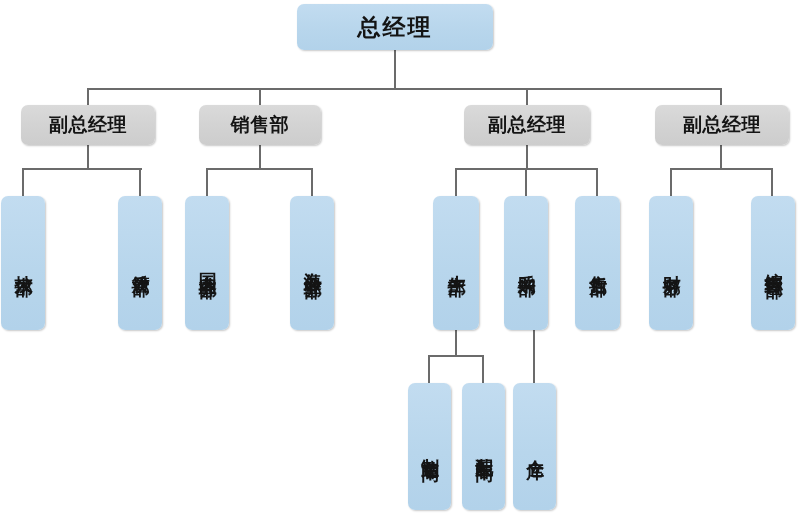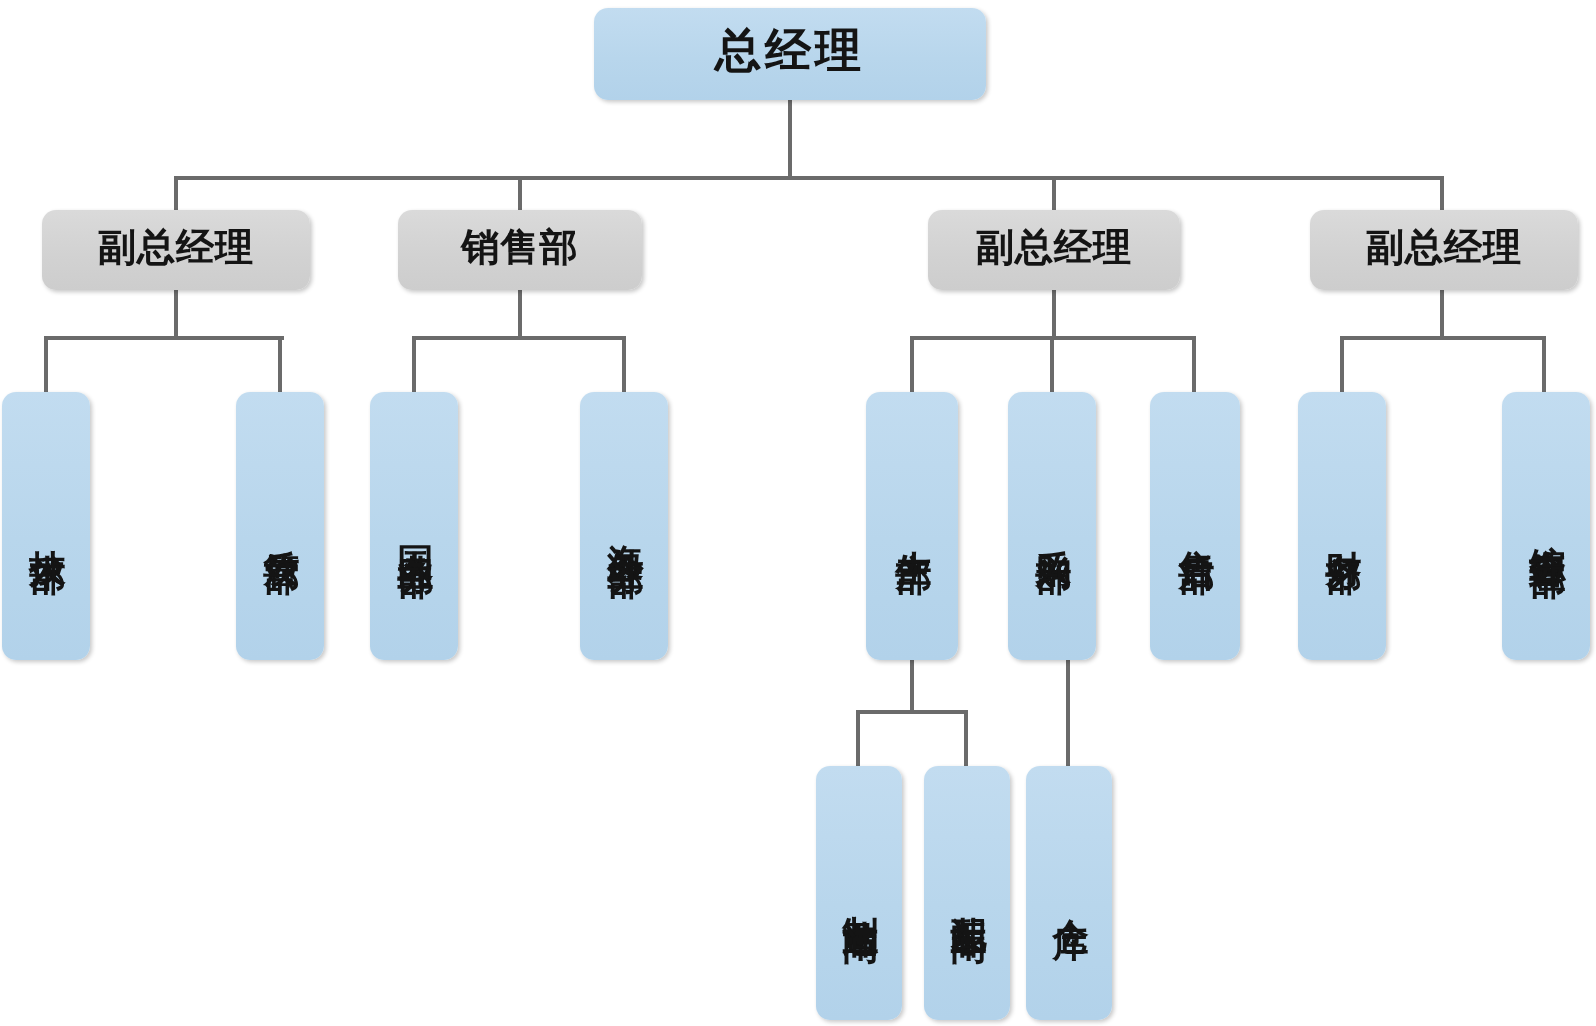--- a/index.html
+++ b/index.html
@@ -31,21 +31,20 @@
   }
   .node.blue {
     background: linear-gradient(180deg, #c2dcf0 0%, #b8d6ec 55%, #b2d2ea 100%);
   }
   .node.gray {
     background: linear-gradient(180deg, #dadada 0%, #d2d2d2 55%, #cdcdcd 100%);
   }
   .node.horiz {
     font-size: 19px;
     padding: 0 10px;
-    font-family: Liberation Mono, monospace;
   }
   .node.vert {
     writing-mode: vertical-rl;
     text-orientation: upright;
     font-size: 18px;
     padding: 8px 0;
     letter-spacing: 2px;
   }
   .node.vert .label {
     writing-mode: vertical-rl;

